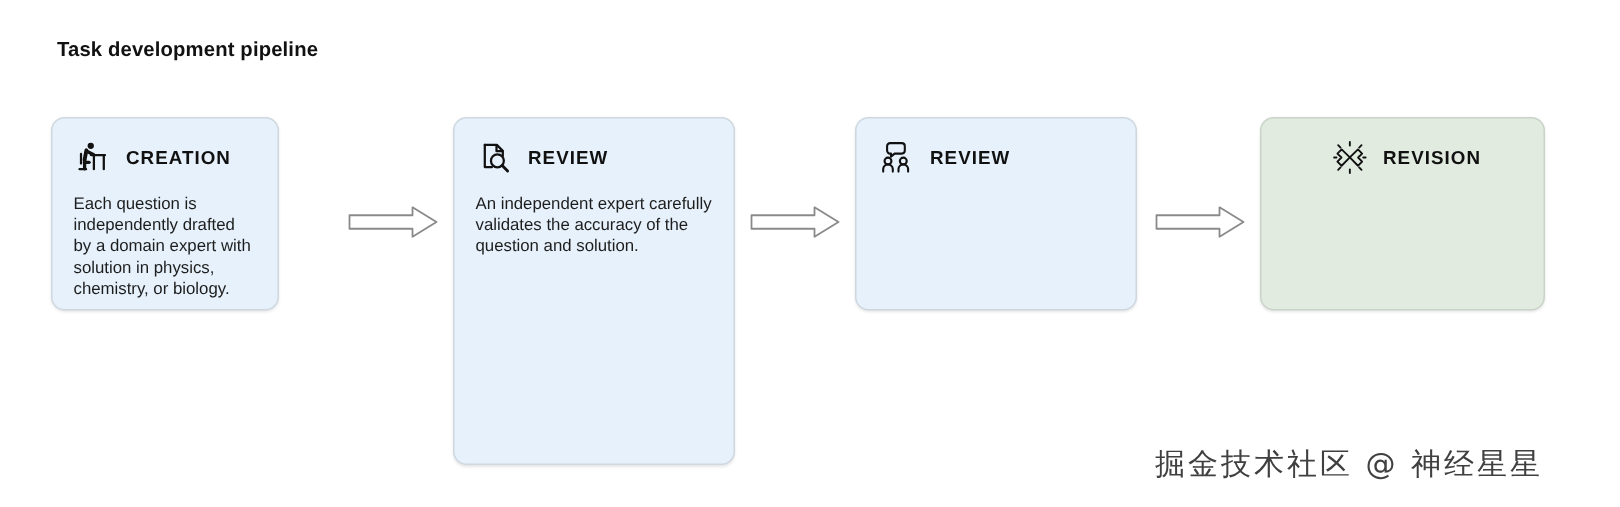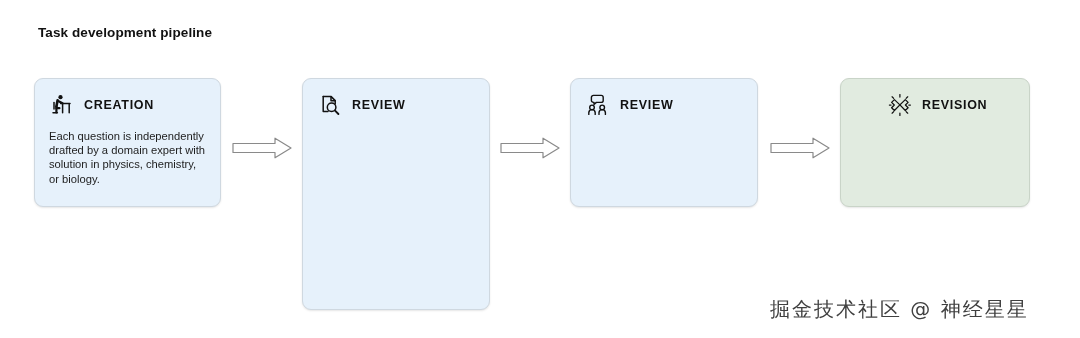--- a/index.html
+++ b/index.html
@@ -62,21 +62,21 @@
     white-space: nowrap;
   }
   .card-body {
     margin-top: 11px;
     font-size: 11.2px;
     line-height: 14.2px;
     color: #1d1d1d;
   }
 
   
-  #card-creation  { left: 34px;  top: 78px;  width: 187px; height: 129px; }
+  #card-creation  { left: 34px;  top: 78px;  width: 152px; height: 129px; }
   #card-review-1  { left: 302px; top: 78px;  width: 188px; height: 232px; }
   #card-review-2  { left: 570px; top: 78px;  width: 188px; height: 129px; }
   #card-revision  { left: 840px; top: 78px;  width: 190px; height: 129px; padding-left: 46px; }
 
   
   .checklist {
     position: absolute;
     left: 14px;
     right: 14px;
     bottom: 12px;
@@ -178,20 +178,21 @@
       <svg width="26" height="26" viewBox="0 0 26 26" fill="none" stroke="#111" stroke-width="1.5" stroke-linecap="round" stroke-linejoin="round">
         <path d="M6.2 4.6 H14.2 L18.2 8.6 V12.0"></path>
         <path d="M6.2 4.6 V19.4 H11.0"></path>
         <path d="M14.0 4.8 V8.8 H18.0"></path>
         <circle cx="14.6" cy="15.2" r="4.3"></circle>
         <path d="M17.8 18.4 L21.4 22.0" stroke-width="1.9"></path>
       </svg>
     </span>
     <span class="card-title">REVIEW</span>
   </div>
+  <div class="card-body">An independent expert carefully validates the accuracy of the question and solution.</div>
 
 </div>
 
 <span class="arrow" id="arrow-2">
   <svg width="62" height="26" viewBox="0 0 62 26" fill="none" stroke="#8a8a8a" stroke-width="1.2" stroke-linejoin="round">
     <path d="M2 8.5 H44 V3.2 L60 13 L44 22.8 V17.5 H2 Z"></path>
   </svg>
 </span>
 
 <div class="card" id="card-review-2">

